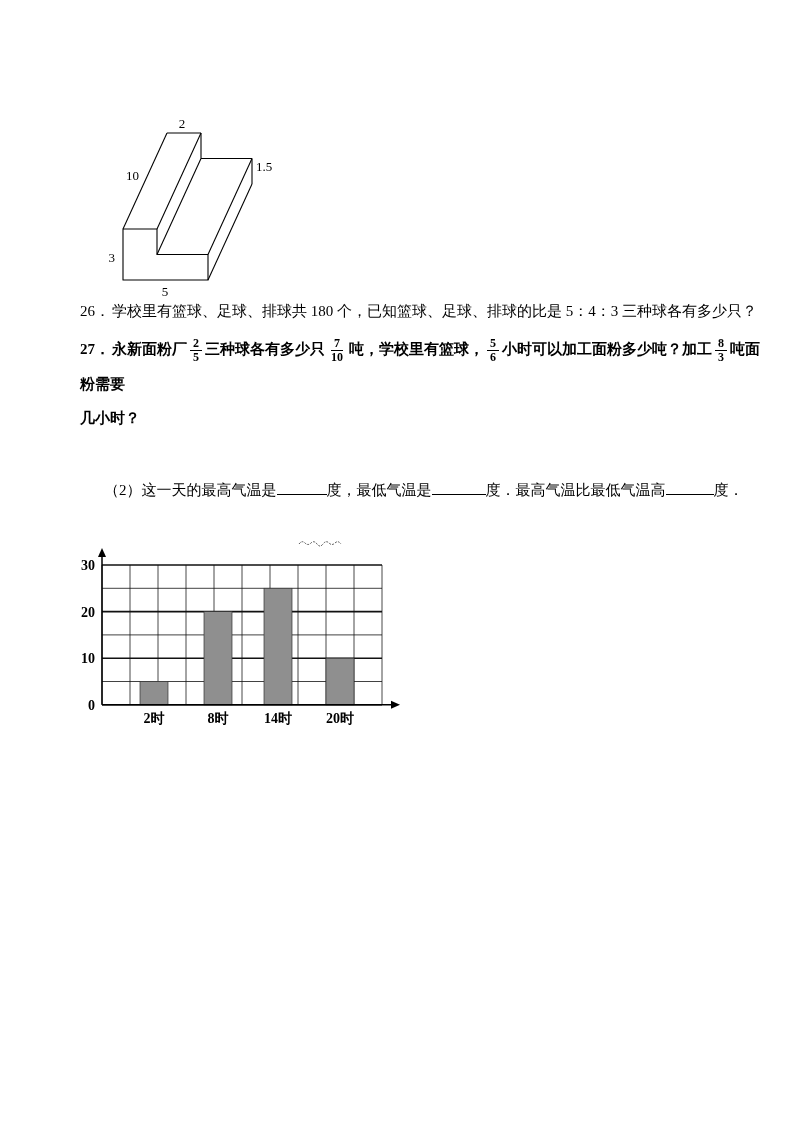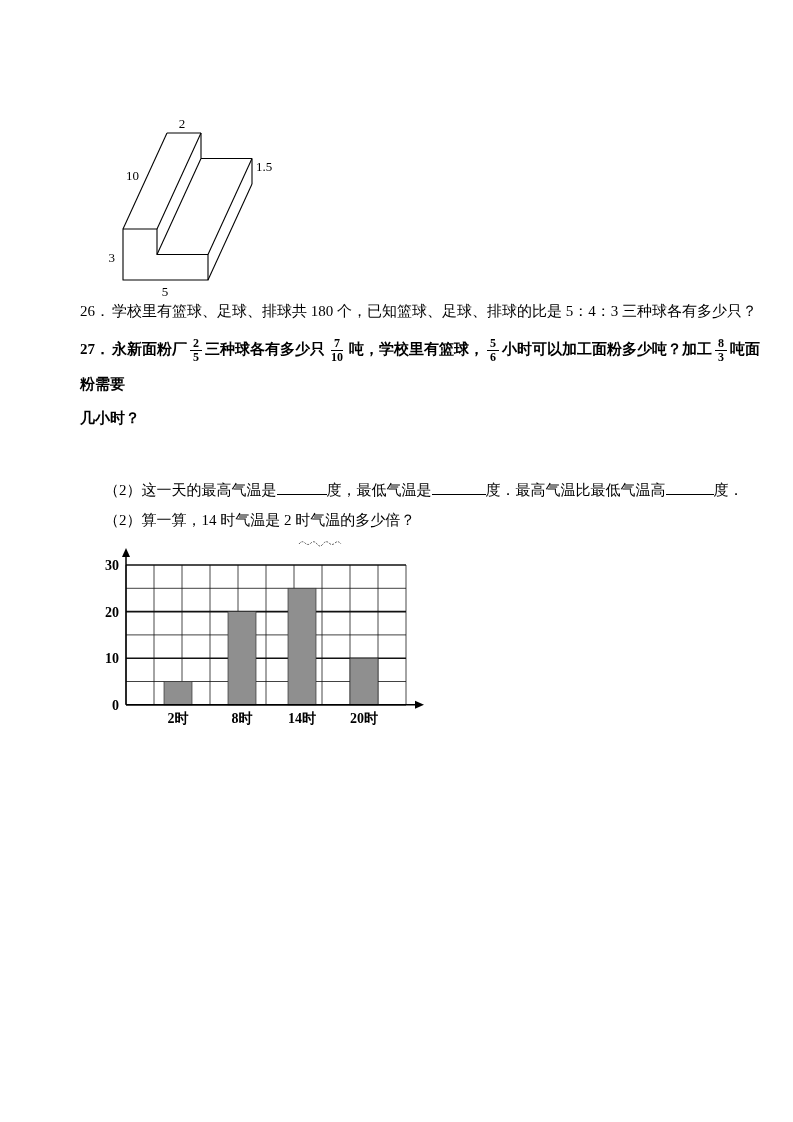--- a/index.html
+++ b/index.html
@@ -15,21 +15,21 @@
   .sub { position:absolute; left:104px; width:640px; line-height:1.5; }
   .blank { display:inline-block; border-bottom:1px solid #000; height:14px; vertical-align:baseline; }
   .frac {
     display:inline-flex; flex-direction:column; align-items:center;
     vertical-align:middle; line-height:1.12; font-size:12px; margin:0 3px;
   }
   .frac .fnum { padding:0 3px; border-bottom:1px solid #000; }
   .frac .fden { padding:0 3px; }
   .figure { position:absolute; left:95px; top:92px; }
   .squiggle { position:absolute; left:298px; top:536px; }
-  .chart { position:absolute; left:96px; top:548px; }
+  .chart { position:absolute; left:72px; top:548px; }
   svg text { font-family:"Liberation Serif","DejaVu Serif",serif; }
 </style>
 </head>
 <body>
 
 <div class="page">
 
   <div class="figure">
     <svg width="200" height="215" viewBox="0 0 200 215">
       <g stroke="#000" stroke-width="1.1" fill="none" stroke-linejoin="round">
@@ -83,23 +83,20 @@
           <span class="fden">3</span>
         </span><span>吨面粉需要</span><br><span>几小时？</span></span>
   </div>
 
 
 
   <div class="sub" style="top:479px;">
     <span>（2）</span><span><span>这一天的最高气温是</span><span class="blank" style="width: 50px;"></span><span>度，最低气温是</span><span class="blank" style="width: 54px;"></span><span>度．最高气温比最低气温高</span><span class="blank" style="width: 48px;"></span><span>度．</span></span>
   </div>
 
-  <div class="sub" style="top:509px;">
-    <span>（2）</span><span><span>算一算，14 时气温是 2 时气温的多少倍？</span></span>
-  </div>
 
   <div class="squiggle">
     <svg width="50" height="10" viewBox="0 0 50 10">
       <path d="M1,5 q3,-4 6,-1 t6,0 t6,1 t6,0 t6,-1 t6,0 t6,1" stroke="#444" stroke-width="0.9" fill="none" stroke-dasharray="2,1.2"></path>
     </svg>
   </div>
 
   <div class="chart">
     <svg width="335" height="192" viewBox="0 0 335 192">
         <line x1="30" y1="17" x2="30" y2="156.8" stroke="#1a1a1a" stroke-width="0.8"></line>

